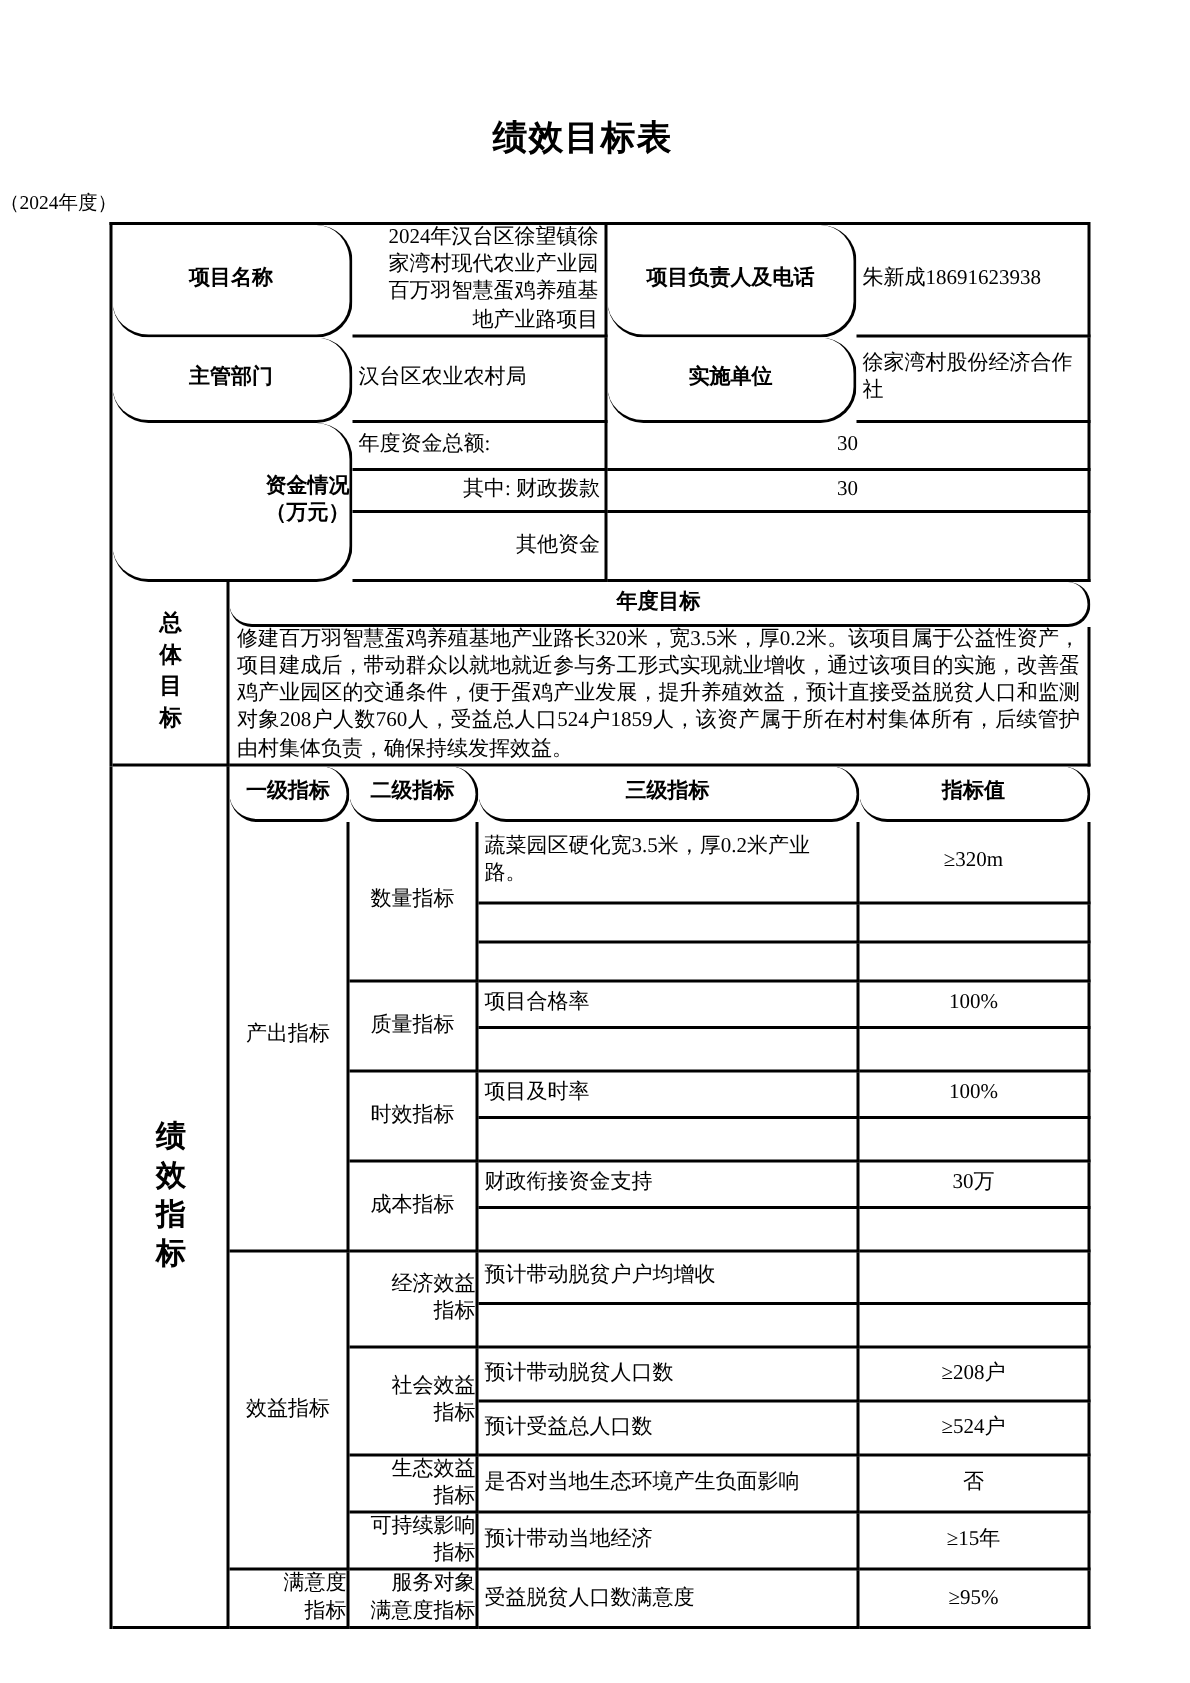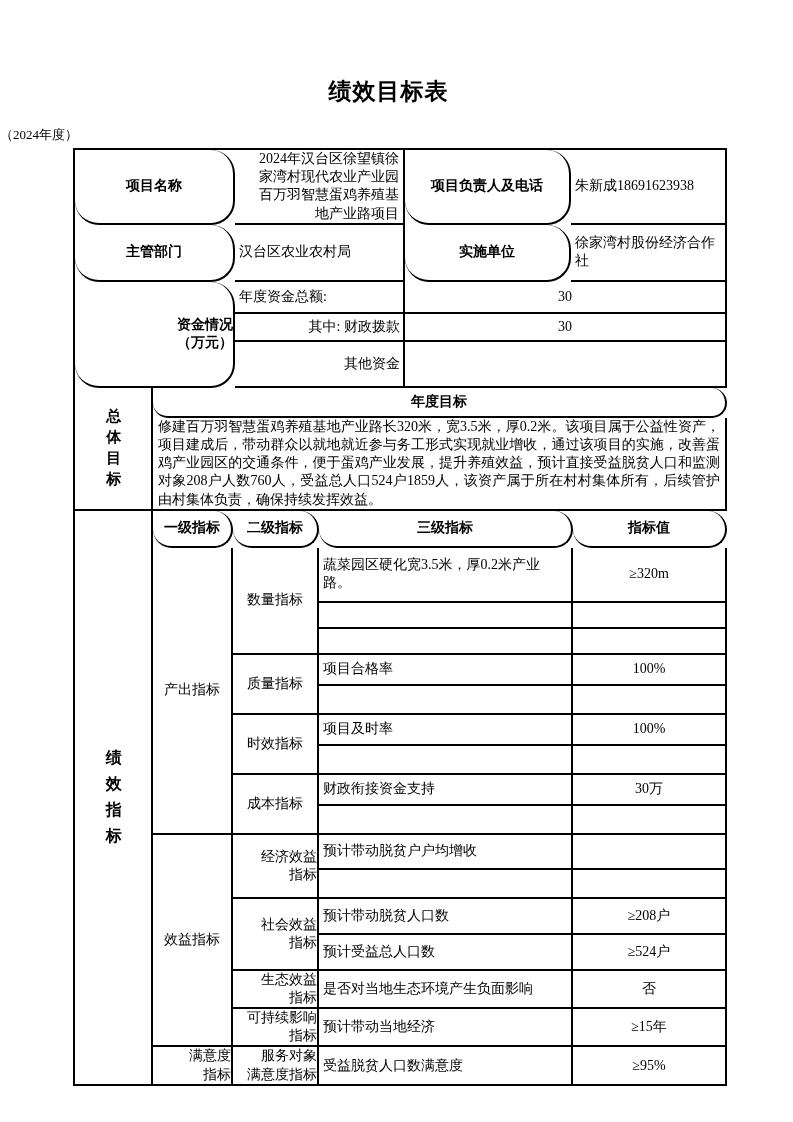--- a/index.html
+++ b/index.html
@@ -70,21 +70,21 @@
   }
   .vert {
     display: inline-block;
     width: 1.1em;
     word-break: break-all;
     font-weight: bold;
     text-align: right;
     font-family: Liberation Serif, serif;
   }
   .vert-overall { font-size: 15px; line-height: 21px; }
-  .vert-perf { font-size: 16px; line-height: 26px; }
+  .vert-perf { font-size: 20px; line-height: 26px; }
 </style>
 </head>
 <body>
 
 <div class="page-title">绩效目标表</div>
 <div class="page-subtitle">（2024年度）</div>
 
 <div class="tbl-wrap">
 
   <table class="doc first">

